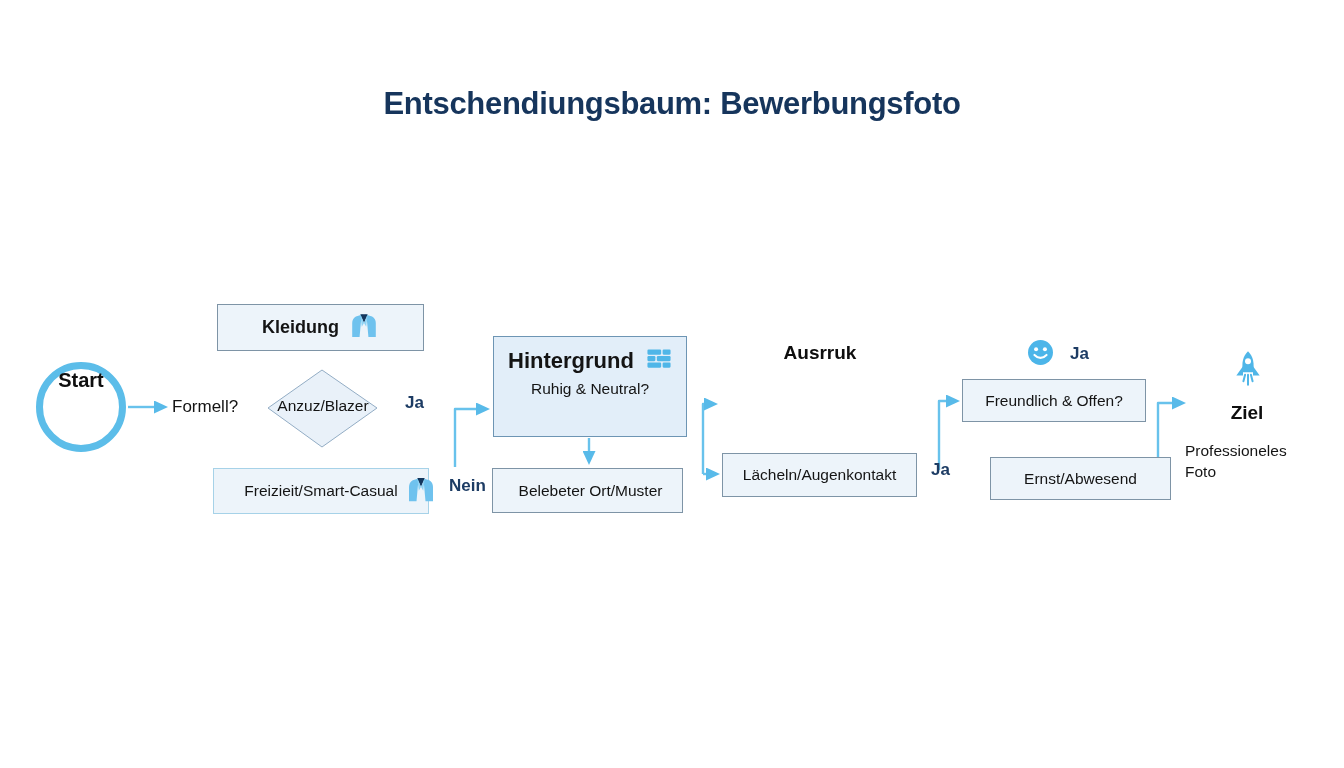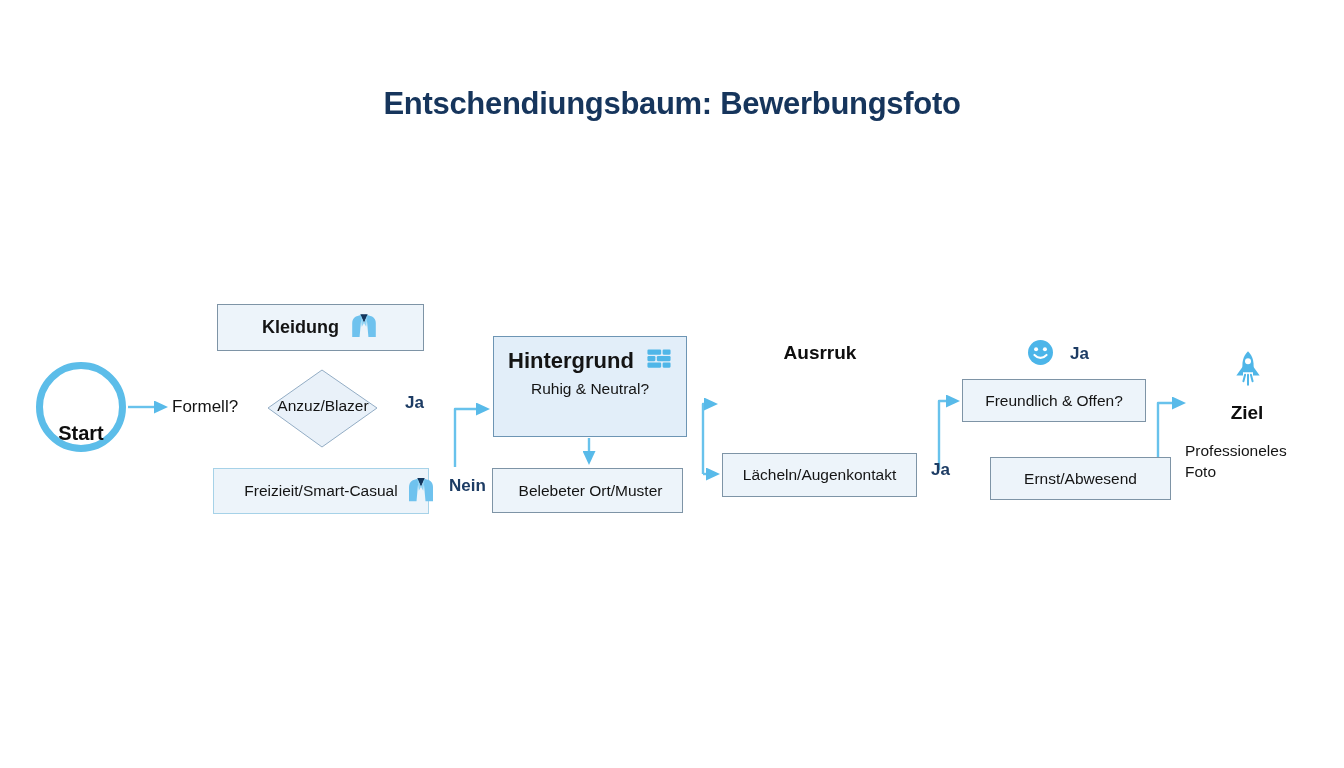--- a/index.html
+++ b/index.html
@@ -3,21 +3,21 @@
 <meta charset="utf-8">
 <style>
   html,body{margin:0;padding:0;background:#fff;}
   .canvas{position:relative;width:1344px;height:768px;background:#ffffff;overflow:hidden;
           font-family:"Liberation Sans",sans-serif;color:#111;}
   .title{position:absolute;left:0;top:86px;width:100%;text-align:center;margin:0;
          font-size:31px;font-weight:bold;letter-spacing:-0.3px;color:#16355c;}
   svg.layer{position:absolute;left:0;top:0;width:1344px;height:768px;}
   .abs{position:absolute;}
   .start-circle{position:absolute;left:36px;top:362px;width:90px;height:90px;border-radius:50%;
-        border:7px solid #5cbde9;background:#fff;display:flex;align-items:flex-end;justify-content:center;
+        border:7px solid #5cbde9;background:#fff;display:flex;align-items:flex-start;justify-content:center;
         font-size:20px;font-weight:bold;color:#0e0e0e;box-sizing:border-box;}
   .box{position:absolute;background:#edf4fa;border:1px solid #7e94a6;box-sizing:border-box;
        display:flex;align-items:center;justify-content:center;font-size:15.5px;color:#141414;}
   .box.blue-border{border-color:#a6d2e8;}
   .box.lightest{background:#f1f9fd;border-color:#7ecae9;}
   .box.big{background:#e2eef9;border:1.5px solid #6d95b4;flex-direction:column;justify-content:flex-start;
            padding-top:11px;}
   .box-title{font-size:22px;font-weight:bold;display:flex;gap:12px;}
   .sub-question{margin-top:4px;font-size:15.5px;}
   .edge-label{position:absolute;font-size:17px;font-weight:bold;color:#1d3c64;}

